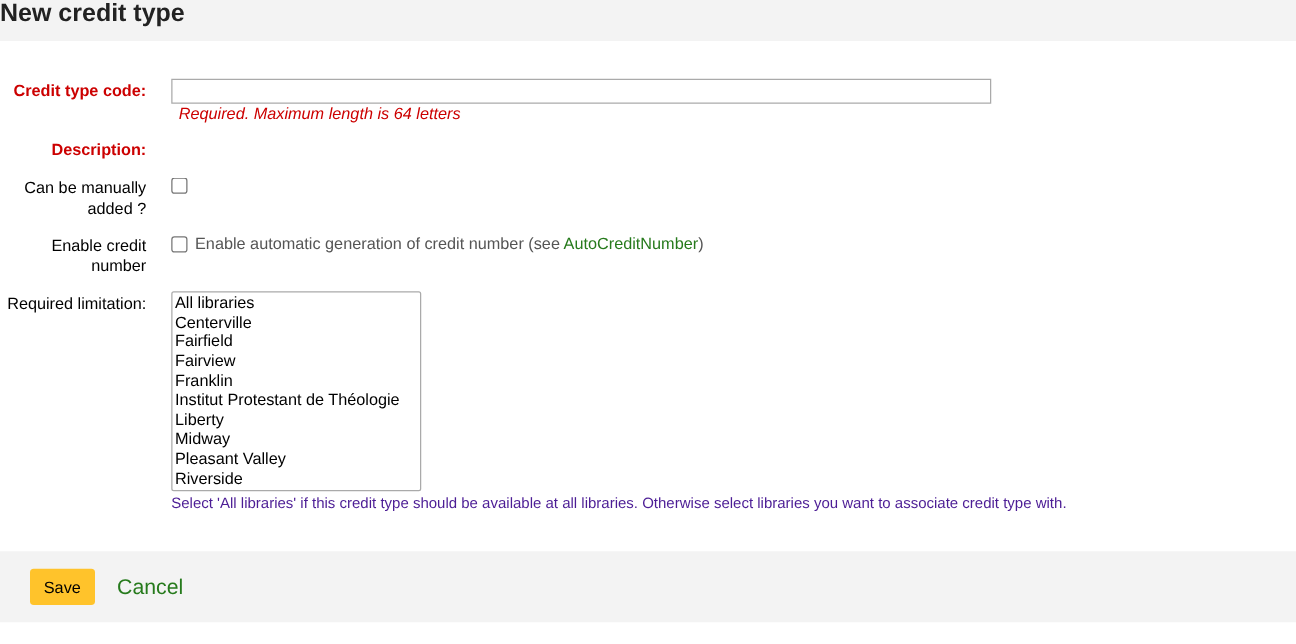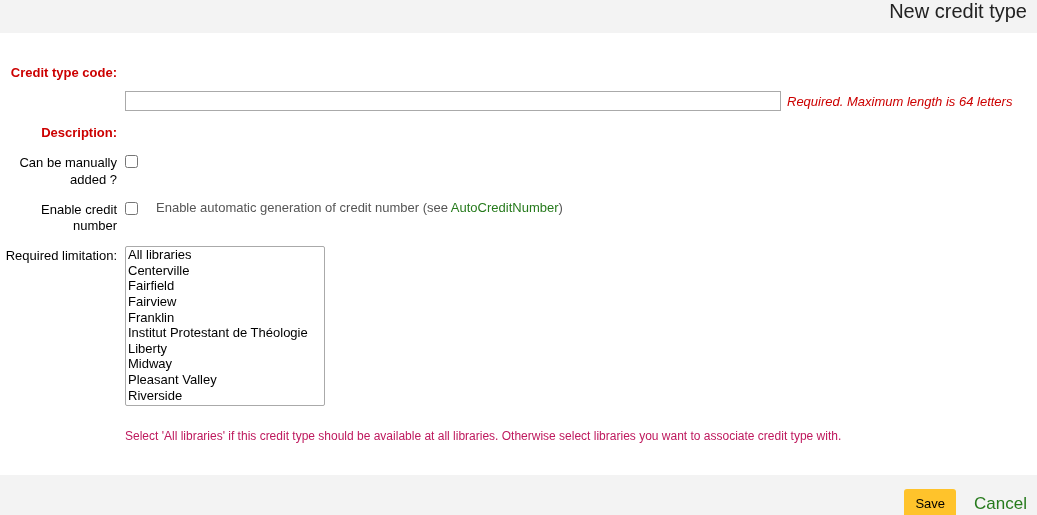--- a/index.html
+++ b/index.html
@@ -9,32 +9,32 @@
       color: #333;
       background: #fff;
       width: 1037px;
     }
     .header {
       background: #f3f3f3;
       padding: 0 10px 10px 0;
     }
     h2 {
       font-size: 20px;
-      font-weight: normal;
+      font-weight: bold;
       color: #222;
-      text-align: right;
     }
     .form-body {
       background: #fff;
       padding: 30px 0 20px 0;
     }
     .row {
       display: flex;
       align-items: flex-start;
       margin-bottom: 12px;
+      gap: 12px;
     }
     .label-col {
       width: 125px;
       flex: 0 0 125px;
       text-align: right;
       padding-right: 8px;
       padding-top: 2px;
       font-size: 13px;
       line-height: 1.25;
     }
@@ -58,21 +58,21 @@
       margin-top: 2px;
       vertical-align: top;
     }
     .inline-hint {
       color: #c00;
       font-style: italic;
       font-size: 13px;
       margin-left: 6px;
     }
     .after-check {
-      margin-left: 18px;
+      margin-left: 6px;
       color: #555;
       font-size: 13px;
     }
     .link {
       color: #267a1c;
       text-decoration: none;
     }
     select[multiple] {
       width: 200px;
       height: 160px;
@@ -80,51 +80,50 @@
       background: #fff;
       font-family: Arial, Helvetica, sans-serif;
       font-size: 13px;
       overflow-y: scroll;
     }
     select[multiple] option {
       padding: 0 2px;
       line-height: 16px;
     }
     .help-below {
-      color: #be185d;
+      color: #4c1d95;
       font-size: 12px;
-      margin-top: 23px;
+      margin-top: 2px;
     }
     .footer {
       background: #f3f3f3;
       padding: 14px 10px 14px 24px;
       display: flex;
       align-items: center;
       gap: 18px;
-      justify-content: flex-end;
     }
     .btn-save {
       background: #ffc32b;
       border: none;
       border-radius: 3px;
       color: #000;
       font-size: 13px;
       padding: 7px 11px;
       cursor: pointer;
     }
     .btn-cancel {
       color: #267a1c;
       background: none;
       border: none;
       font-size: 17px;
       cursor: pointer;
       text-decoration: none;
     }
     .check-line { display: flex; align-items: flex-start; flex-wrap: wrap; }
-    .input-line { display: flex; align-items: center; flex-wrap: wrap; margin-top: 28px; }
+    .input-line { display: flex; align-items: center; flex-wrap: wrap; }
   </style>
 </head>
 <body>
 
 <div class="header">
   <h2>New credit type</h2>
 </div>
 
 <div class="form-body">
 

